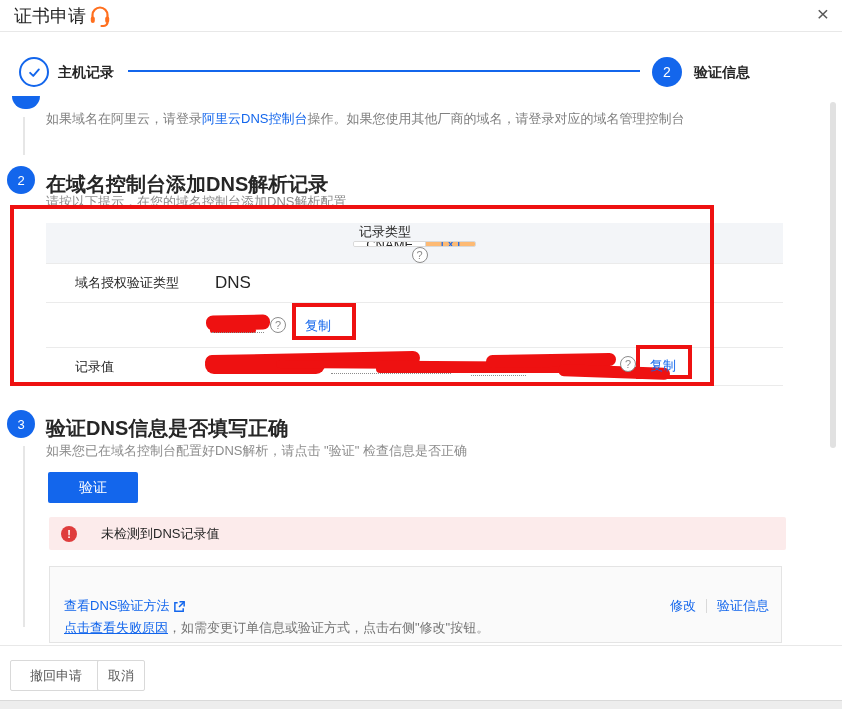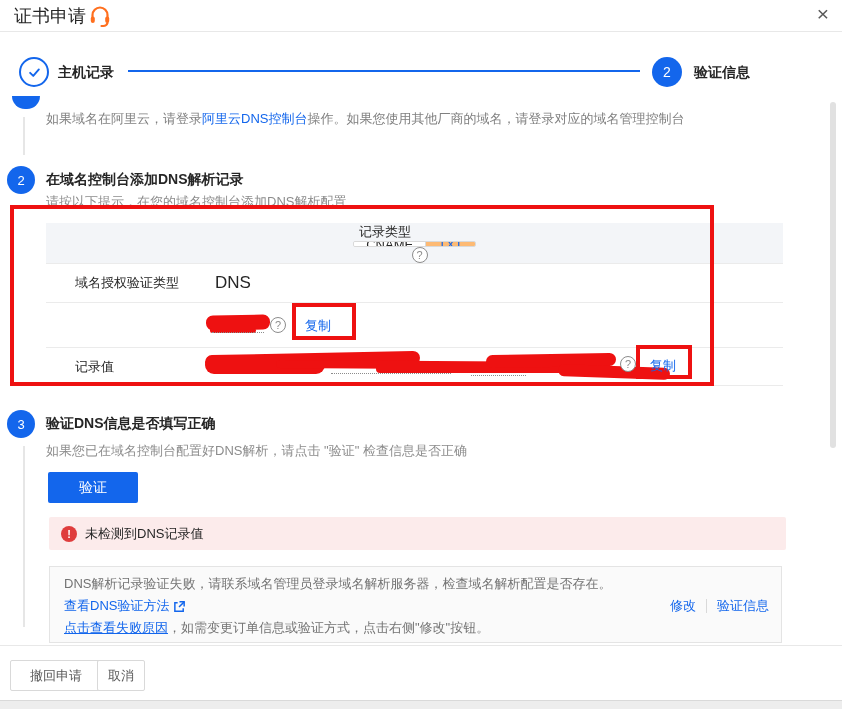--- a/index.html
+++ b/index.html
@@ -29,21 +29,21 @@
   .vconn { position:absolute; left:23px; width:2px; background:#e6e6e6; }
   .vconn1 { top:117px; height:38px; }
   .vconn2 { top:446px; height:181px; }
 
   .intro { position:absolute; left:46px; top:110px; font-size:13px; color:#808080; white-space:nowrap; }
   a.link { color:#1366ec; text-decoration:none; cursor:pointer; }
 
   .sec-circle { position:absolute; left:7px; width:28px; height:28px; font-size:13px; }
   .sec2-circle { top:166px; }
   .sec3-circle { top:410px; }
-  .sec-title { position:absolute; left:46px; font-size:14px; font-weight:bold; color:#262626; }
+  .sec-title { position:absolute; left:46px; font-size:20px; font-weight:bold; color:#262626; }
   .sec2-title { top:171px; }
   .sec2-sub { position:absolute; left:46px; top:193px; font-size:13px; color:#8c8c8c; }
   .sec3-title { top:415px; }
   .sec3-sub { position:absolute; left:46px; top:442px; font-size:13px; color:#8c8c8c; }
 
   
   .table { position:absolute; left:46px; top:223px; width:737px; }
   .trow { position:relative; display:flex; align-items:center; border-bottom:1px solid #ebebeb; }
   .trow.first { background:#f3f5f8; height:40px; border-bottom:none;flex-direction:column; }
   .trow.r2 { height:40px; border-top:1px solid #ebebeb; }
@@ -69,21 +69,21 @@
   .red-box-copy2 { left:636px; top:345px; width:56px; height:34px; }
   .scribble { position:absolute; background:#ee1111; pointer-events:none; }
   .udash { position:absolute; border-bottom:1px dotted #8c8c8c; height:1px; pointer-events:none; }
   .peek { position:absolute; font-size:13px; color:#595959; }
 
   
   .verify-btn { position:absolute; left:48px; top:472px; width:90px; height:31px; background:#1366ec; color:#fff; font-size:14px; border:none; border-radius:2px; cursor:pointer; }
 
   .alert { position:absolute; left:49px; top:517px; width:737px; height:33px; background:#fcebeb; border-radius:2px; display:flex; align-items:center; padding-left:12px; }
   .alert-icon { width:16px; height:16px; border-radius:50%; background:#df3d3d; color:#fff; font-size:11px; font-weight:bold; text-align:center; line-height:16px; flex:none; }
-  .alert-text { margin-left:8px; font-size:13px; color:#262626; }
+  .alert-text { margin-left:24px; font-size:13px; color:#262626; }
 
   .info-box { position:absolute; left:49px; top:566px; width:733px; height:77px; background:#fafafa; border:1px solid #e4e4e4; font-size:13px; }
   .ib-l1 { position:absolute; left:14px; top:8px; color:#737373; }
   .ib-l2 { position:absolute; left:14px; top:30px; display:flex; align-items:center; gap:4px; }
   .ib-l3 { position:absolute; left:14px; top:52px; color:#737373; }
   .ib-l3 a { text-decoration:underline; }
   .ib-right { position:absolute; right:12px; top:30px; display:flex; align-items:center; }
   .ib-right .divider { width:1px; height:14px; background:#d9d9d9; margin:0 10px; }
   .ext-icon svg { width:13px; height:13px; display:block; }
 
@@ -180,21 +180,20 @@
   <div class="sec3-sub">如果您已在域名控制台配置好DNS解析，请点击 "验证" 检查信息是否正确</div>
 
   <button class="verify-btn">验证</button>
 
   <div class="alert">
     <span class="alert-icon">!</span>
     <span class="alert-text">未检测到DNS记录值</span>
   </div>
 
   <div class="info-box">
-    <div class="ib-l1">DNS解析记录验证失败，请联系域名管理员登录域名解析服务器，检查域名解析配置是否存在。</div>
     <div class="ib-l2">
       <a class="link">查看DNS验证方法</a>
       <span class="ext-icon">
         <svg viewBox="0 0 14 14" fill="none" stroke="#1366ec" stroke-width="1.6">
           <path d="M5 3H2v9h9V9"></path>
           <path d="M7 2h5v5"></path>
           <path d="M12 2L6.5 7.5"></path>
         </svg>
       </span>
     </div>

